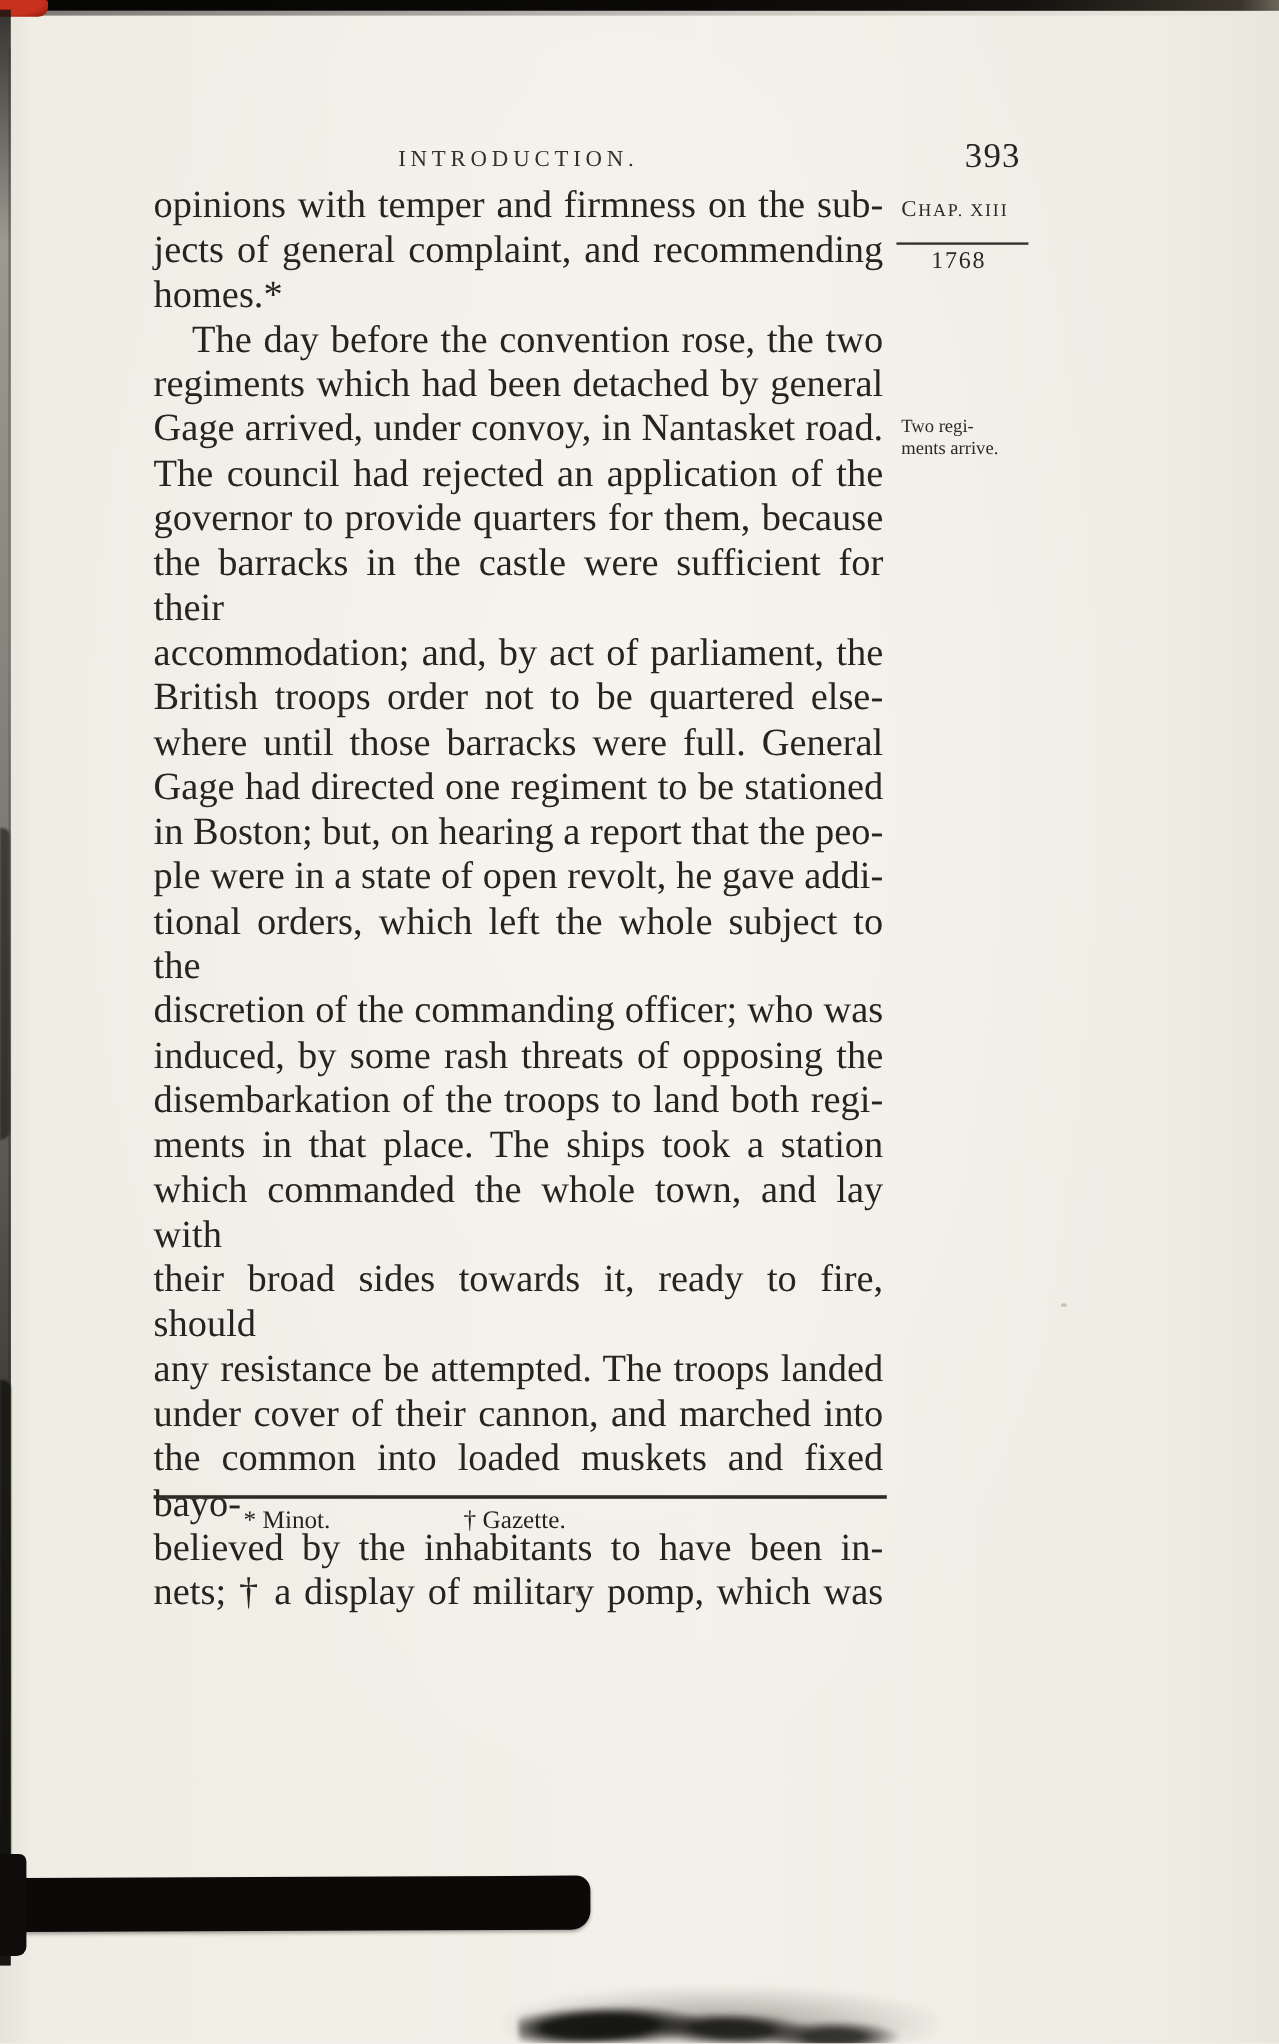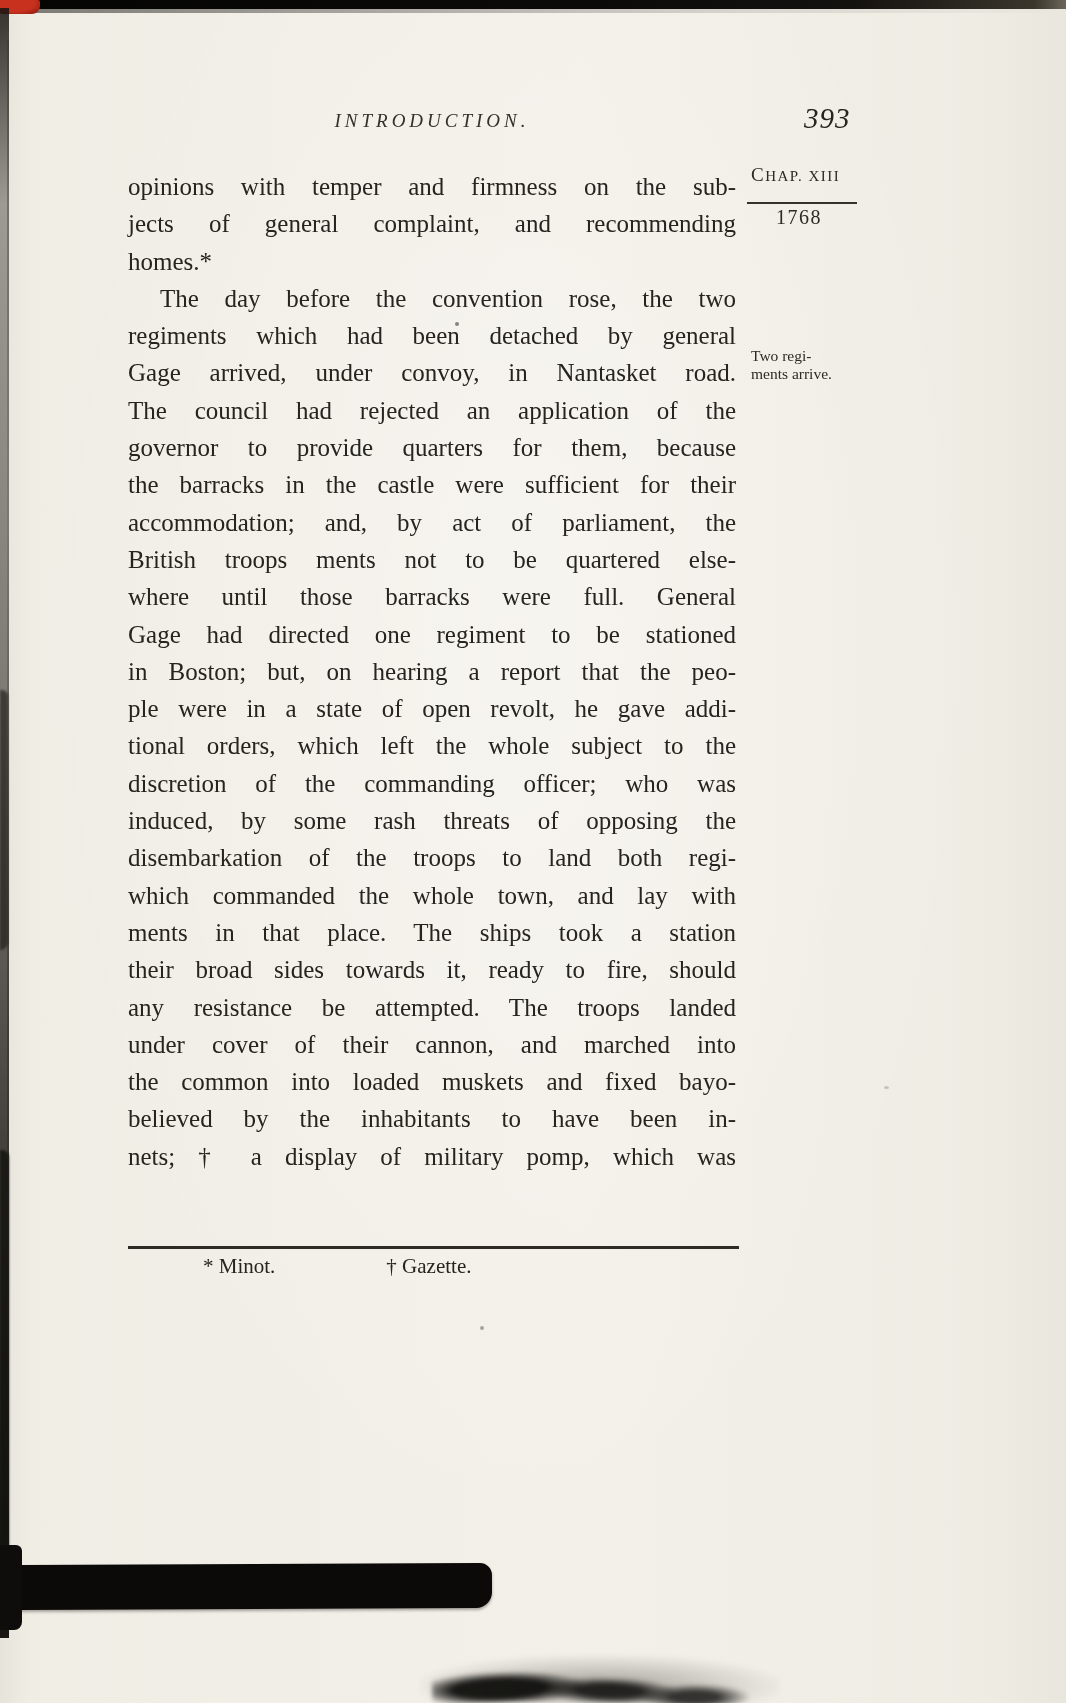--- a/index.html
+++ b/index.html
@@ -44,35 +44,35 @@
   .smudge3 { left:640px; top:1684px; width:110px; height:22px;
     background:radial-gradient(ellipse at 50% 60%, rgba(12,12,10,.8) 30%, rgba(12,12,10,0) 72%); }
   .smudge-haze { left:420px; top:1655px; width:360px; height:48px;
     background:radial-gradient(ellipse at 50% 65%, rgba(70,66,58,.45), rgba(70,66,58,0) 75%); }
   .speck { position:absolute; border-radius:50%; background:rgba(62,58,50,.6); }
   .speck1 { left:455px; top:322px; width:4px; height:4px; }
   .speck2 { left:480px; top:1326px; width:4px; height:4px; opacity:.7; }
   .speck3 { left:884px; top:1086px; width:5px; height:3px; opacity:.4; }
 
   
-  .header { position:absolute; left:128px; top:102px; width:740px; height:40px;font-style:italic; }
+  .header { position:absolute; left:128px; top:114px; width:740px; height:40px; }
   .running-title { position:absolute; left:0; width:608px; top:8px; text-align:center;
     font-size:19px; letter-spacing:4px; color:#33312b; }
   .page-number { position:absolute; left:676px; top:0; font-size:29px; letter-spacing:1px; color:#26241f; }
 
   
   .chap-label { position:absolute; left:751px; top:164px; font-size:15px; letter-spacing:1.5px; color:#2c2a24; }
   .chap-label::first-letter { font-size:19px; }
   .chap-rule { position:absolute; left:747px; top:202px; width:110px; height:2px; background:#35322c; }
   .year-label { position:absolute; left:776px; top:206px; font-size:20px; letter-spacing:1.5px; color:#2c2a24; }
   .sidenote { position:absolute; left:751px; top:347px; width:120px; font-size:15.5px; line-height:17.5px; color:#2c2a24; }
 
   
-  .body-text { position:absolute; left:128px; top:168px; width:608px;
-    font-size:25px; line-height:37.3px; color:#26241f; }
+  .body-text { position:absolute; left:128px; top:152px; width:608px;
+    font-size:32px; line-height:37.3px; color:#26241f; }
   .line { text-align:justify; text-align-last:justify; }
   .line.indent { text-indent:32px; }
   .line.unjust { text-align:center; text-align-last:left; }
 
   
   .foot-rule { position:absolute; left:128px; top:1246px; width:611px; height:2.5px; background:#2e2b25; }
   .footnotes { position:absolute; left:128px; top:1254px; width:611px; font-size:21px; color:#26241f; }
   .footnote-item.fn0 { margin-left:75px; }
   .footnote-item.fn1 { margin-left:111px; }
 </style>
@@ -118,31 +118,31 @@
         <div class="line unjust">homes.*</div>
       </div>
       <div>
         <div class="line indent">The day before the convention rose, the two</div>
         <div class="line">regiments which had been detached by general</div>
         <div class="line">Gage arrived, under convoy, in Nantasket road.</div>
         <div class="line">The council had rejected an application of the</div>
         <div class="line">governor to provide quarters for them, because</div>
         <div class="line">the barracks in the castle were sufficient for their</div>
         <div class="line">accommodation; and, by act of parliament, the</div>
-        <div class="line">British troops ments not to be quartered else-</div>
+        <div class="line">British troops order not to be quartered else-</div>
         <div class="line">where until those barracks were full. General</div>
         <div class="line">Gage had directed one regiment to be stationed</div>
         <div class="line">in Boston; but, on hearing a report that the peo-</div>
         <div class="line">ple were in a state of open revolt, he gave addi-</div>
         <div class="line">tional orders, which left the whole subject to the</div>
         <div class="line">discretion of the commanding officer; who was</div>
         <div class="line">induced, by some rash threats of opposing the</div>
         <div class="line">disembarkation of the troops to land both regi-</div>
+        <div class="line">ments in that place. The ships took a station</div>
         <div class="line">which commanded the whole town, and lay with</div>
-        <div class="line">ments in that place. The ships took a station</div>
         <div class="line">their broad sides towards it, ready to fire, should</div>
         <div class="line">any resistance be attempted. The troops landed</div>
         <div class="line">under cover of their cannon, and marched into</div>
         <div class="line">the common into loaded muskets and fixed bayo-</div>
         <div class="line">believed by the inhabitants to have been in-</div>
         <div class="line">nets; † a display of military pomp, which was</div>
       </div>
     </div>
 
   <div class="foot-rule"></div>

